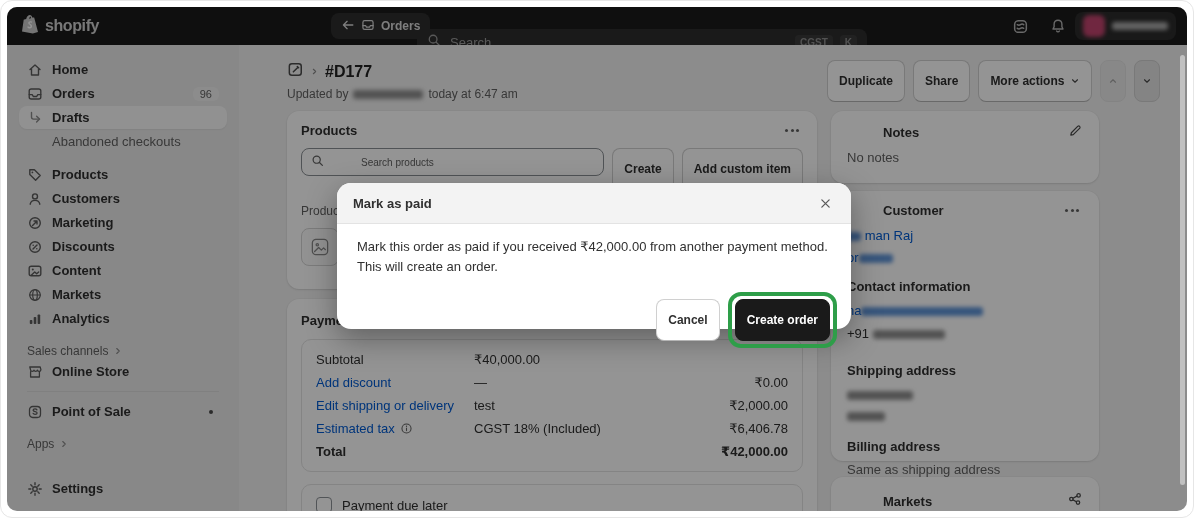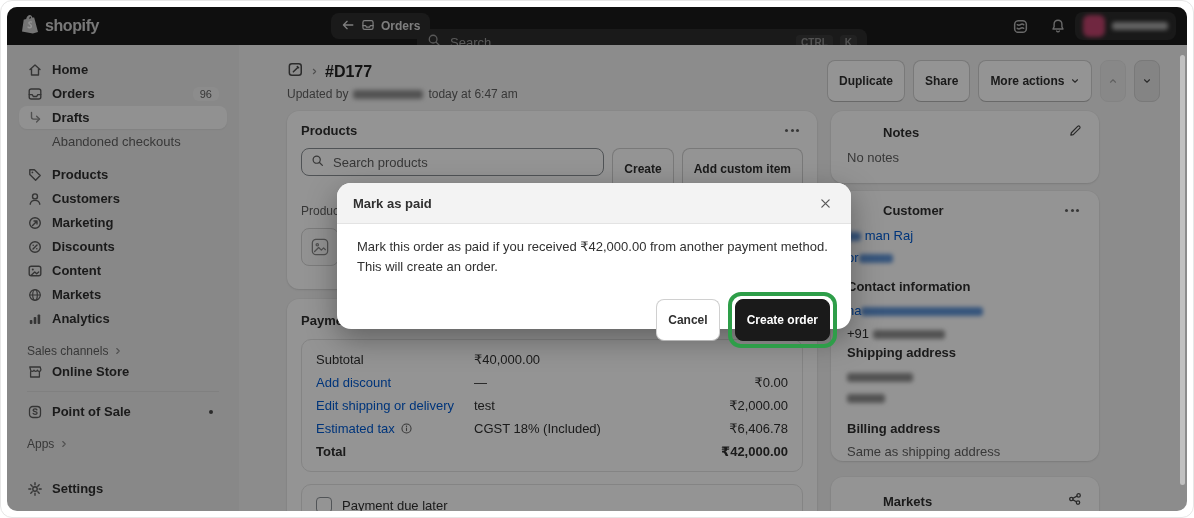--- a/index.html
+++ b/index.html
@@ -65,22 +65,22 @@
   .card-title{font-size:13px;font-weight:700;color:#303030;}
   .dots{display:flex;gap:2.5px;align-items:center;cursor:pointer;padding:4px;}
   .dots i{width:3px;height:3px;border-radius:50%;background:#616161;}
 
   
   .card.products{left:48px;top:66px;width:530px;height:178px;padding:12px 14px;}
   .prod-head{display:flex;justify-content:space-between;align-items:center;}
   .prod-row{display:flex;gap:8px;margin-top:10px;}
   .search-input{flex:1;height:28px;border:1px solid #8a8f94;border-radius:8px;display:flex;align-items:center;
     gap:7px;padding:0 9px;box-sizing:border-box;background:#fff;}
-  .search-input input{flex:1;border:none;outline:none;font-size:13px;color:#303030;background:transparent;
-    font-family:"Liberation Sans","DejaVu Sans",sans-serif;}
+  .search-input input{flex:1;border:none;outline:none;font-size:10px;color:#303030;background:transparent;
+    font-family:"Liberation Sans","DejaVu Sans",sans-serif;margin-left:28px;}
   .search-input input::placeholder{color:#616161;}
   .table-head{margin-top:14px;font-size:12px;color:#616161;}
   .thumb{margin-top:10px;width:36px;height:36px;border:1px solid #d4d4d4;border-radius:8px;background:#fbfbfb;
     display:flex;align-items:center;justify-content:center;}
 
   
   .card.payment{left:48px;top:254px;width:530px;height:320px;padding:12px 14px;}
   .pay-box{margin-top:10px;border:1px solid #e3e3e3;border-radius:10px;padding:8px 14px;}
   .pay-row{display:flex;align-items:center;height:23px;font-size:13px;}
   .pay-row .lbl{width:158px;display:flex;align-items:center;gap:5px;}
@@ -147,21 +147,21 @@
     </div>
 
     <div class="searchbar">
       <span>
         <svg width="14" height="14" viewBox="0 0 16 16" fill="none" stroke="#9a9a9a" stroke-width="1.5" stroke-linecap="round">
               <circle cx="7" cy="7" r="4.4"></circle>
               <path d="M10.4 10.4 14 14"></path>
             </svg>
       </span>
       <input type="text" placeholder="Search" style="">
-      <span class="kbd">CTRL</span>
+      <span class="kbd">CGST</span>
       <span class="kbd">K</span>
     </div>
 
     <div class="tb-iconbtn" style="left:1002px;">
       <svg width="17" height="17" viewBox="0 0 16 16" fill="none" stroke="#b5b5b5" stroke-width="1.4" stroke-linecap="round">
             <rect x="2.5" y="2.5" width="11" height="11" rx="3.5"></rect>
             <path d="M5 6.3c1 .8 2 .8 3 0s2-.8 3 0M5 9.7c1 .8 2 .8 3 0s2-.8 3 0"></path>
           </svg>
     </div>
     <div class="tb-iconbtn" style="left:1040px;">
@@ -469,21 +469,21 @@
         <span class="link">or</span><span class="redact blue" style="width:34px;"></span>
       </div>
       <div class="subhead" style="margin-top:14px;">Contact information</div>
       <div style="margin-top:9px;">
         <span class="link">na</span><span class="redact blue" style="width:122px;"></span>
       </div>
       <div style="margin-top:8px;">
         <span>+91</span>
         <span class="redact" style="width:72px;"></span>
       </div>
-      <div class="subhead" style="margin-top:4px;">Shipping address</div>
+      <div class="subhead" style="margin-top:22px;">Shipping address</div>
       <div style="margin-top:9px;"><span class="redact" style="width:66px;"></span></div>
       <div style="margin-top:6px;"><span class="redact" style="width:38px;"></span></div>
       <div class="subhead" style="margin-top:16px;">Billing address</div>
       <div class="muted" style="margin-top:8px;">Same as shipping address</div>
     </section>
 
     <section class="card markets">
       <div class="row-between">
         <span class="card-title">Markets</span>
         <span>

